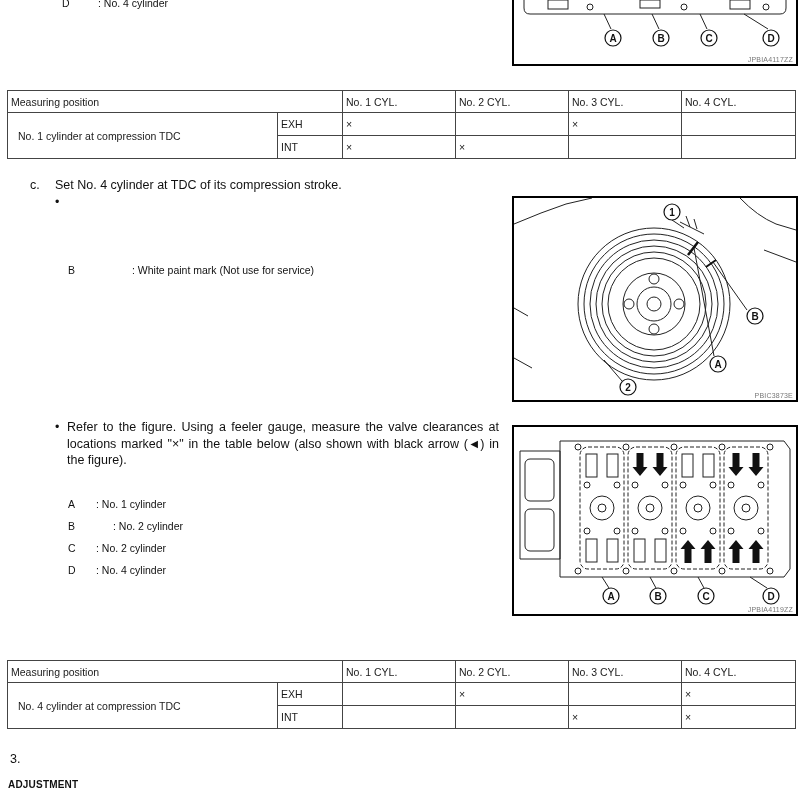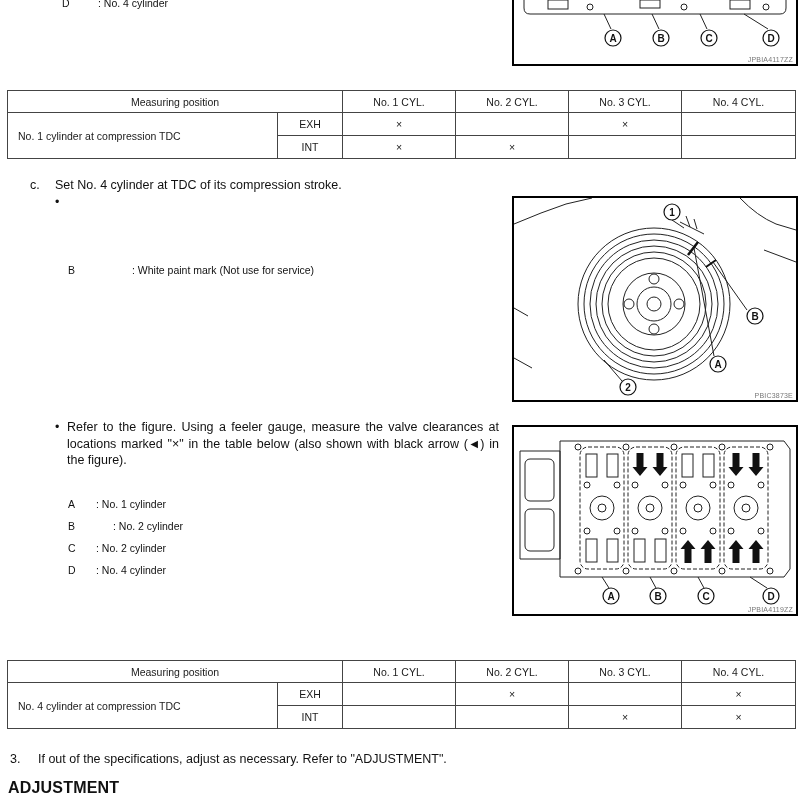--- a/index.html
+++ b/index.html
@@ -10,38 +10,38 @@
   
   .figure { position:absolute; background:#fff; border:2px solid #000; }
   .fig-top { left:512px; top:0; width:286px; height:66px; border-top:none; }
   .fig-pulley { left:512px; top:196px; width:286px; height:206px; }
   .fig-head4 { left:512px; top:425px; width:286px; height:191px; }
   .fig-code { position:absolute; right:3px; bottom:1px; font-size:7px; color:#777; letter-spacing:.2px; }
 
   
   .spec-table { position:absolute; left:7px; width:788px; border-collapse:collapse;
     table-layout:fixed; font-size:10.5px; color:#1a1a1a; }
-  .spec-table td { border:1px solid #444; text-align:center; vertical-align:middle;
+  .spec-table td { border:1px solid #444; vertical-align:middle;
     height:23px; padding:0 3px; overflow:hidden; white-space:nowrap; }
   .spec-table tr.hdr td { height:22px; }
   .spec-table .pos-cell { text-align:left; padding-left:10px; }
   .t1 { top:90px; }
   .t2 { top:660px; }
 
   
   .abs { position:absolute; }
   .body-txt { font-size:12.5px; line-height:16.5px; color:#111; }
   .just { text-align:justify; width:432px; left:67px; }
   .small-txt { font-size:10.5px; color:#111; }
   .sec-idx { left:30px; }
   .sec-title { left:55px; }
   .bullet-dot { left:55px; }
   .note-label { left:68px; }
   .note-text { left:96px; }
-  .adj-head { left:8px; top:779px; font-size:16px; font-weight:bold; letter-spacing:.2px; }
+  .adj-head { left:8px; top:779px; font-size:10px; font-weight:bold; letter-spacing:.2px; }
   svg text { font-family:"Liberation Sans","DejaVu Sans",sans-serif; }
 </style>
 </head>
 <body>
 
 <div class="page">
 
   <div class="abs small-txt" style="top:-3px;">
     <span class="abs" style="left:62px; width:20px;">D</span>
     <span class="abs" style="left:98px; width:200px;">: No. 4 cylinder</span>
@@ -301,17 +301,16 @@
         <td>INT</td>
         <td></td>
         <td></td>
         <td>×</td>
         <td>×</td>
       </tr>
     </tbody>
   </table>
 
   <span class="abs body-txt" style="left:10px; top:751px;">3.</span>
-  <span class="abs body-txt" style="left:38px; top:751px; width:700px;">If out of the specifications, adjust as necessary. Refer to "ADJUSTMENT".</span>
 
   <h2 class="abs adj-head">ADJUSTMENT</h2>
 
 </div>
 
 </body></html>

